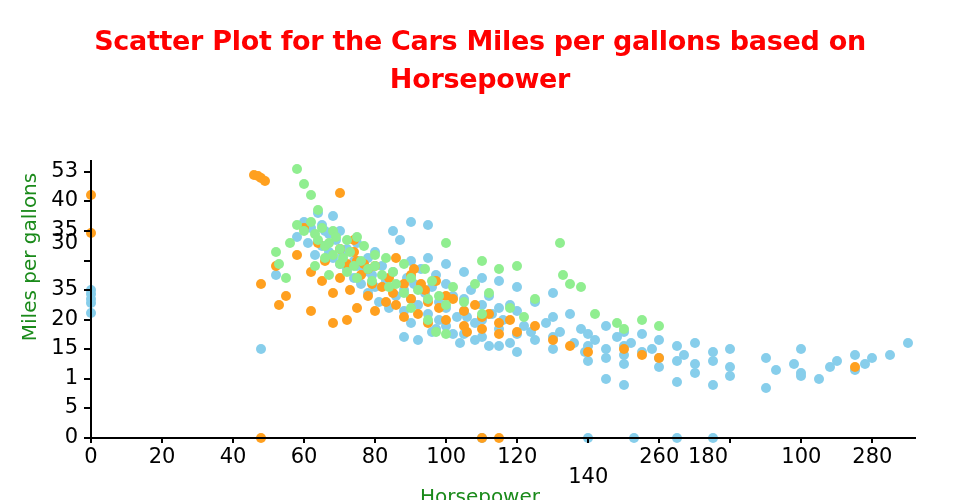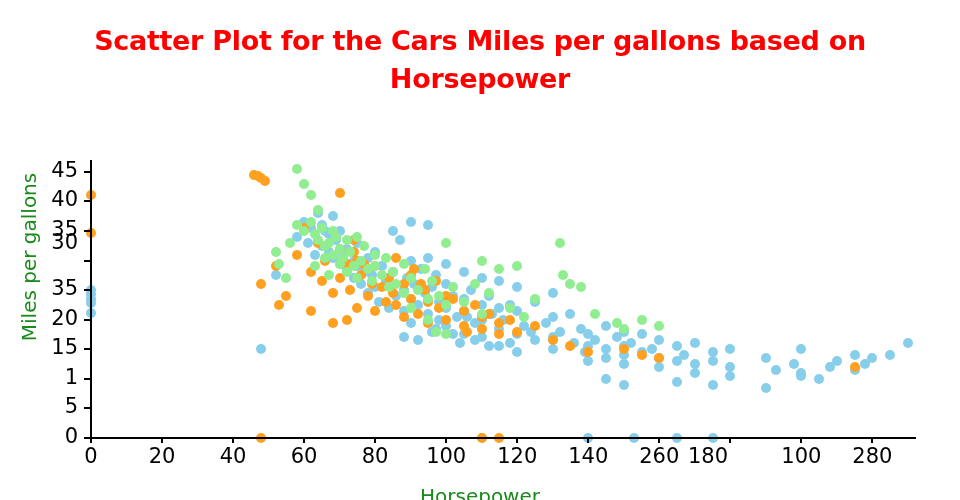--- a/index.html
+++ b/index.html
@@ -482,21 +482,21 @@
       <div class="xticklabel" style="left: 233.069px;">40</div>
       <div class="xtick" style="left: 304.103px;"></div>
       <div class="xticklabel" style="left: 304.103px;">60</div>
       <div class="xtick" style="left: 375.138px;"></div>
       <div class="xticklabel" style="left: 375.138px;">80</div>
       <div class="xtick" style="left: 446.172px;"></div>
       <div class="xticklabel" style="left: 446.172px;">100</div>
       <div class="xtick" style="left: 517.207px;"></div>
       <div class="xticklabel" style="left: 517.207px;">120</div>
       <div class="xtick" style="left: 588.241px;"></div>
-      <div class="xticklabel" style="left: 588.241px;">140</div>
+      <div class="xticklabel" style="left: 588.241px; margin-top: 20px;">140</div>
       <div class="xtick" style="left: 659.276px;"></div>
       <div class="xticklabel" style="left: 659.276px;">260</div>
       <div class="xtick" style="left: 730.31px;"></div>
       <div class="xticklabel" style="left: 708px;">180</div>
       <div class="xtick" style="left: 801.345px;"></div>
       <div class="xticklabel" style="left: 801.345px;">100</div>
       <div class="xtick" style="left: 872.379px;"></div>
       <div class="xticklabel" style="left: 872.379px;">280</div>
     </div>
   <div id="y-ticks">
@@ -512,19 +512,19 @@
       <div class="yticklabel" style="top: 319.702px;">20</div>
       <div class="ytick" style="top: 290.128px;"></div>
       <div class="yticklabel" style="top: 290.128px;">35</div>
       <div class="ytick" style="top: 260.553px;"></div>
       <div class="yticklabel" style="top: 244px;">30</div>
       <div class="ytick" style="top: 230.979px;"></div>
       <div class="yticklabel" style="top: 230.979px;">35</div>
       <div class="ytick" style="top: 201.404px;"></div>
       <div class="yticklabel" style="top: 201.404px;">40</div>
       <div class="ytick" style="top: 171.83px;"></div>
-      <div class="yticklabel" style="top: 171.83px;">45</div>
+      <div class="yticklabel" style="top: 171.83px;">53</div>
     </div>
 
   <div id="ylabel">Miles per gallons</div>
   <div id="xlabel">Horsepower</div>
 
 </div>
 
 </body></html>

